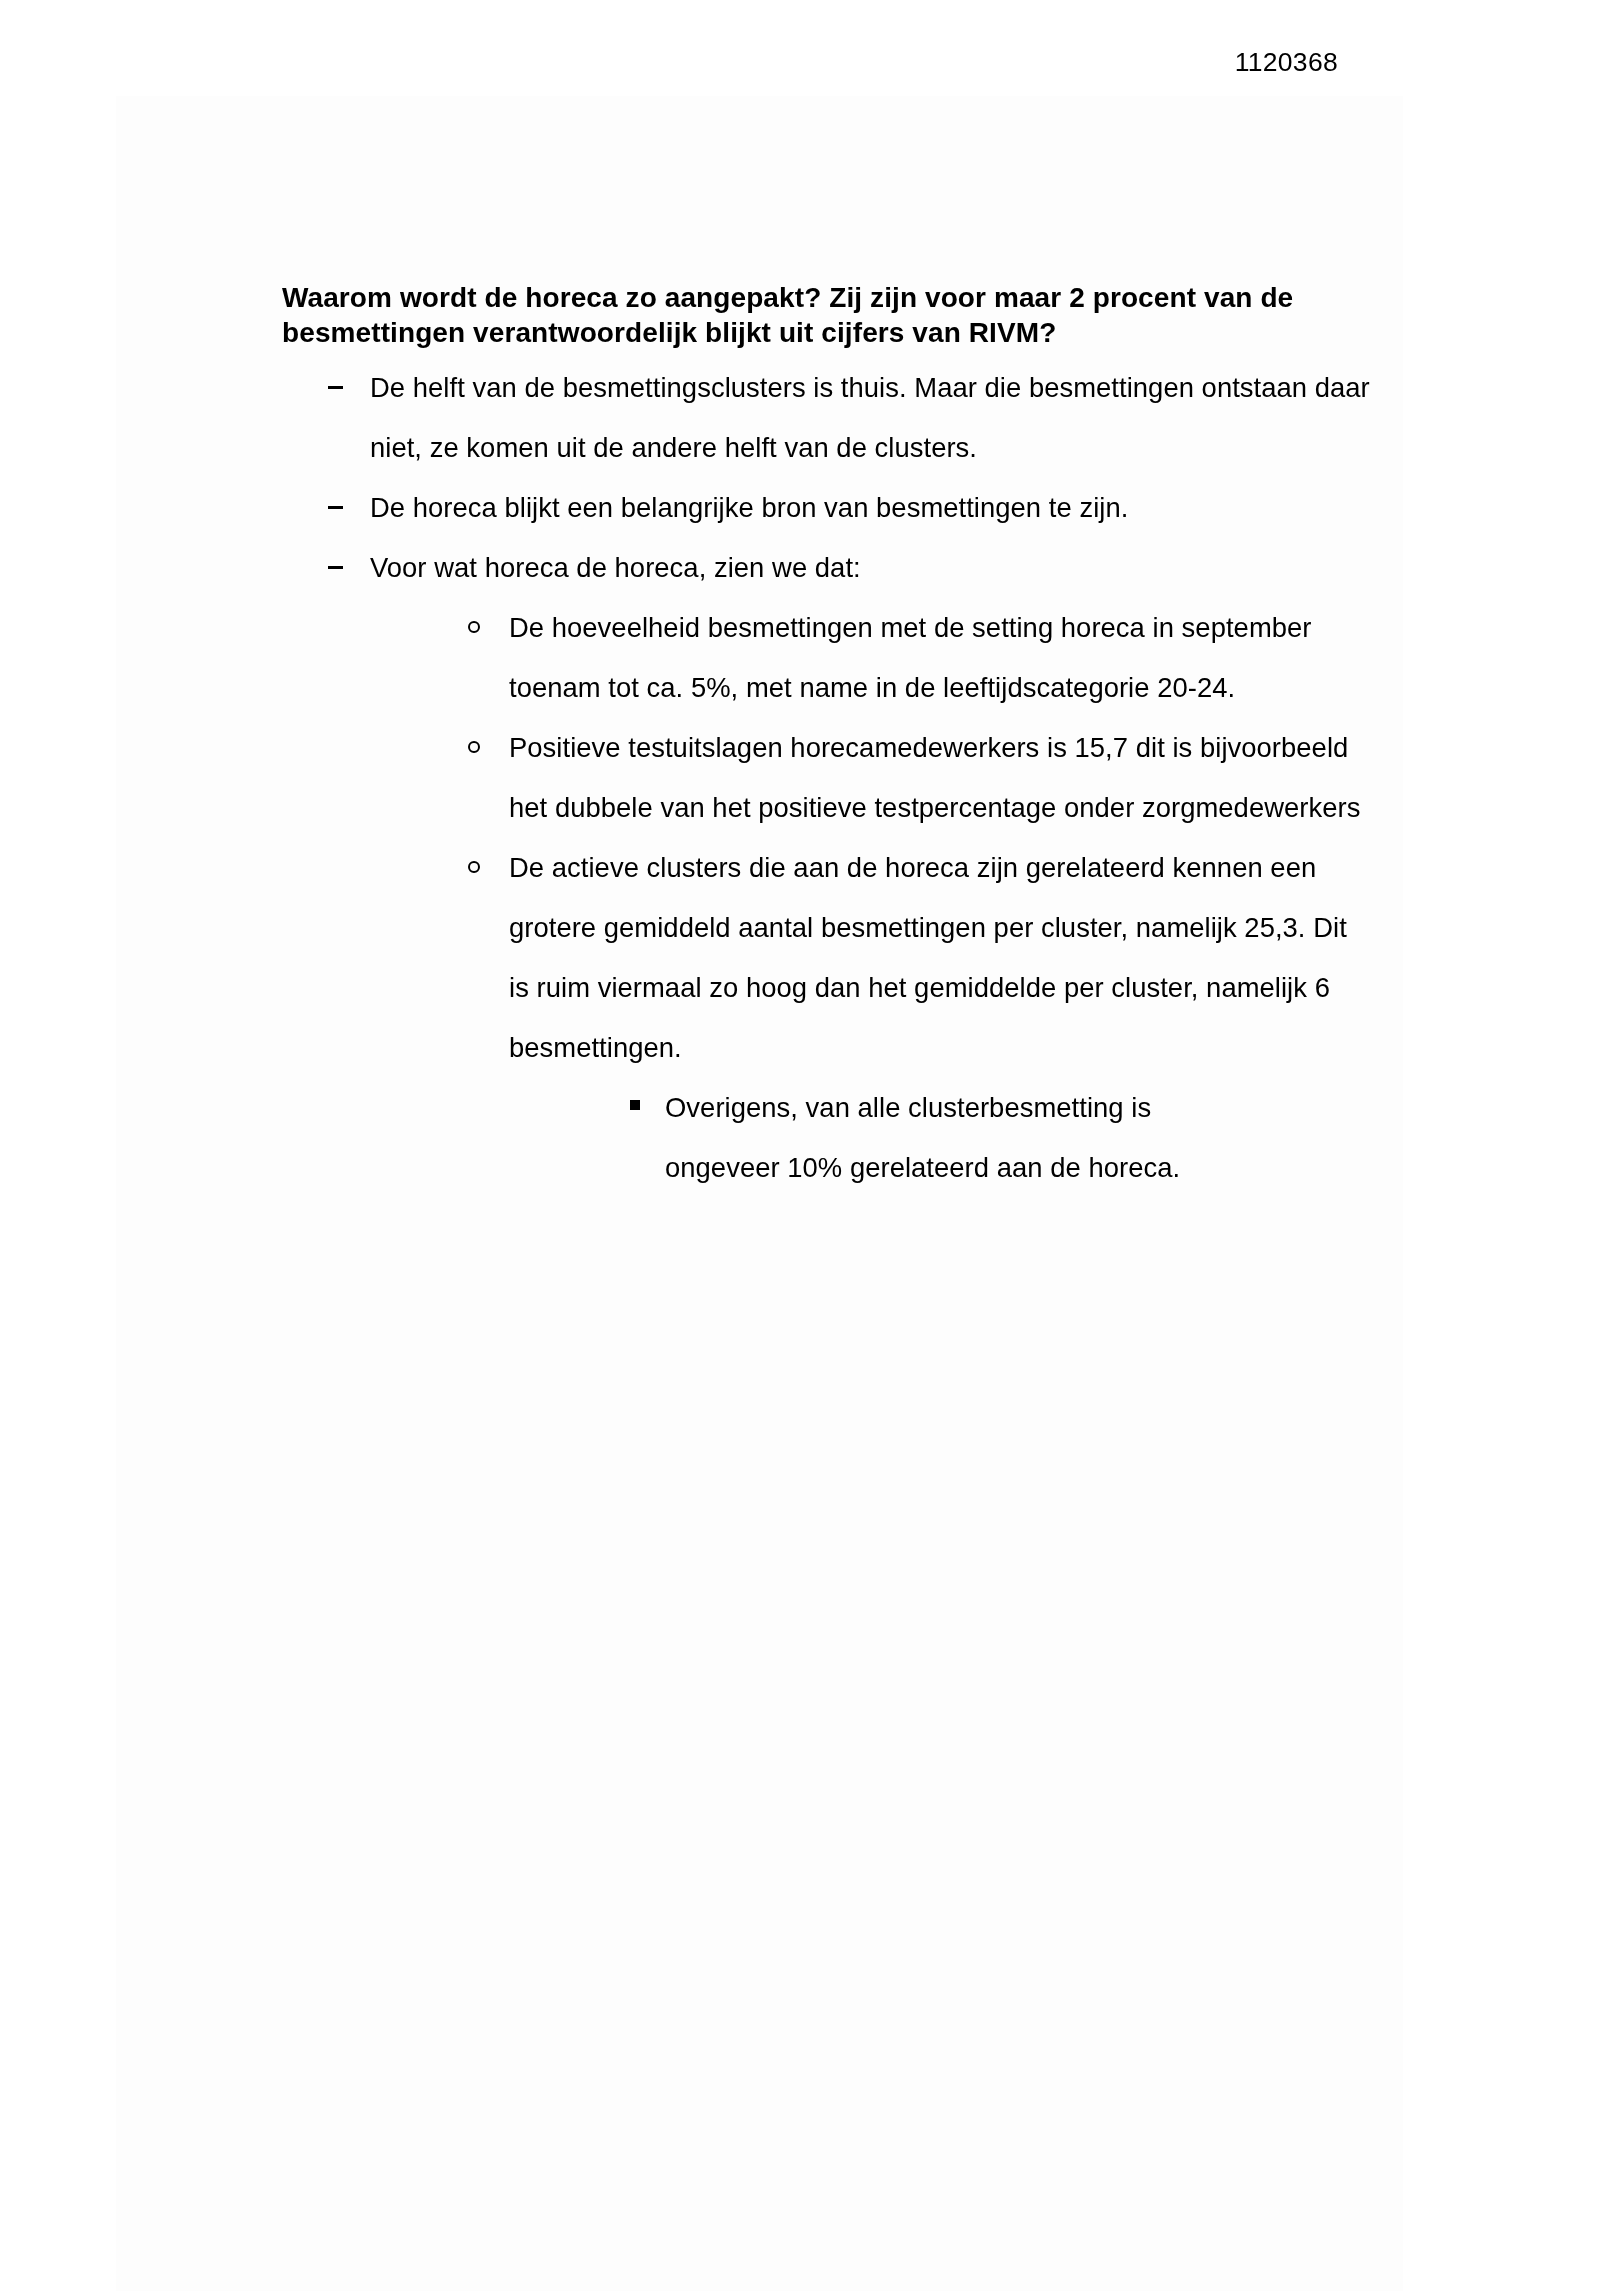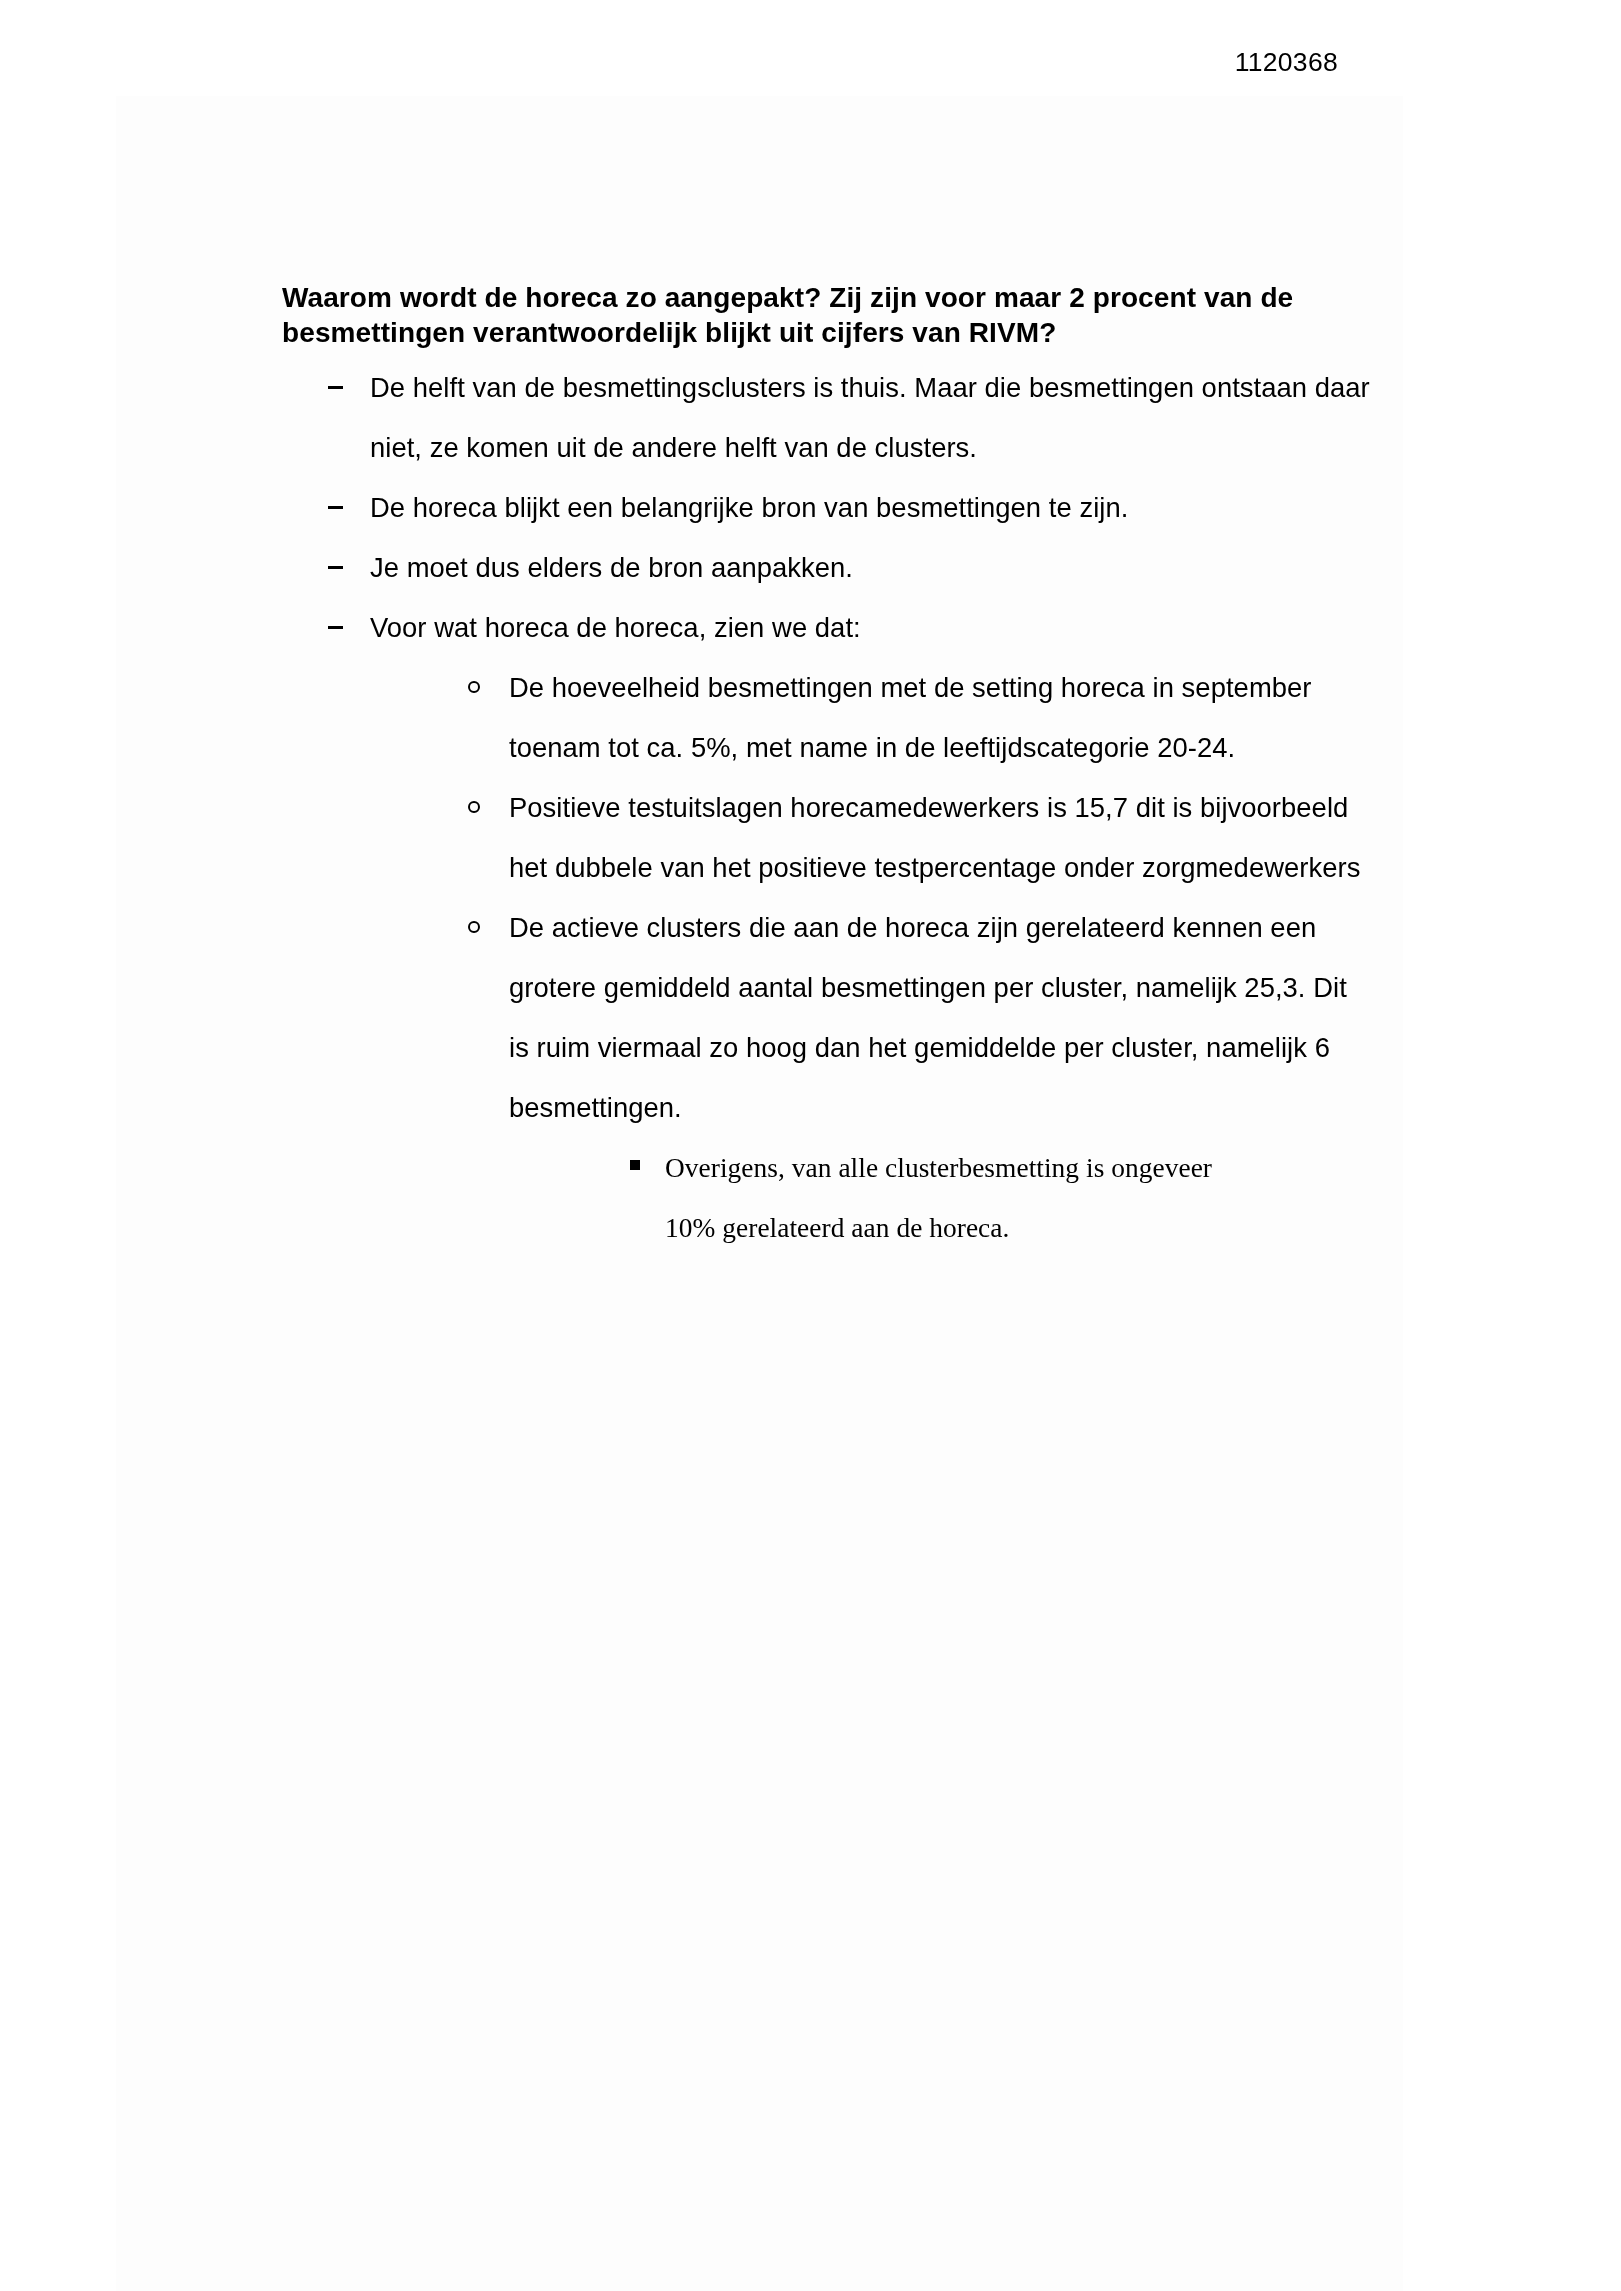--- a/index.html
+++ b/index.html
@@ -111,21 +111,20 @@
   ul.lvl2 > li.item > .body {
     max-width: 951px;
   }
 
   
   ul.lvl3 {
     padding-left: 76px;
   }
   ul.lvl3 > li.item {
     padding-left: 80px;
-    font-family: Liberation Serif, serif;
   }
   ul.lvl3 > li.item > .marker {
     left: 45px;
     font-size: 16.7px;
   }
   ul.lvl3 > li.item > .body {
     max-width: 588px;
   }
 
   .sq {
@@ -172,24 +171,20 @@
       <li class="item">
         <span class="marker"><span class="dash"></span></span>
         <span class="body">De helft van de besmettingsclusters is thuis. Maar die besmettingen ontstaan daar niet, ze komen uit de andere helft van de clusters.</span>
       </li>
 
       <li class="item">
         <span class="marker"><span class="dash"></span></span>
         <span class="body">De horeca blijkt een belangrijke bron van besmettingen te zijn.</span>
       </li>
 
-      <li class="item">
-        <span class="marker"><span class="dash"></span></span>
-        <span class="body">Je moet dus elders de bron aanpakken.</span>
-      </li>
 
       <li class="item">
         <span class="marker"><span class="dash"></span></span>
         <span class="body">Voor wat horeca de horeca, zien we dat:</span>
 
         <ul class="lvl2">
 
           <li class="item">
             <span class="marker"><span class="circ"></span></span>
             <span class="body">De hoeveelheid besmettingen met de setting horeca in september toenam tot ca. 5%, met name in de leeftijdscategorie 20-24.</span>

